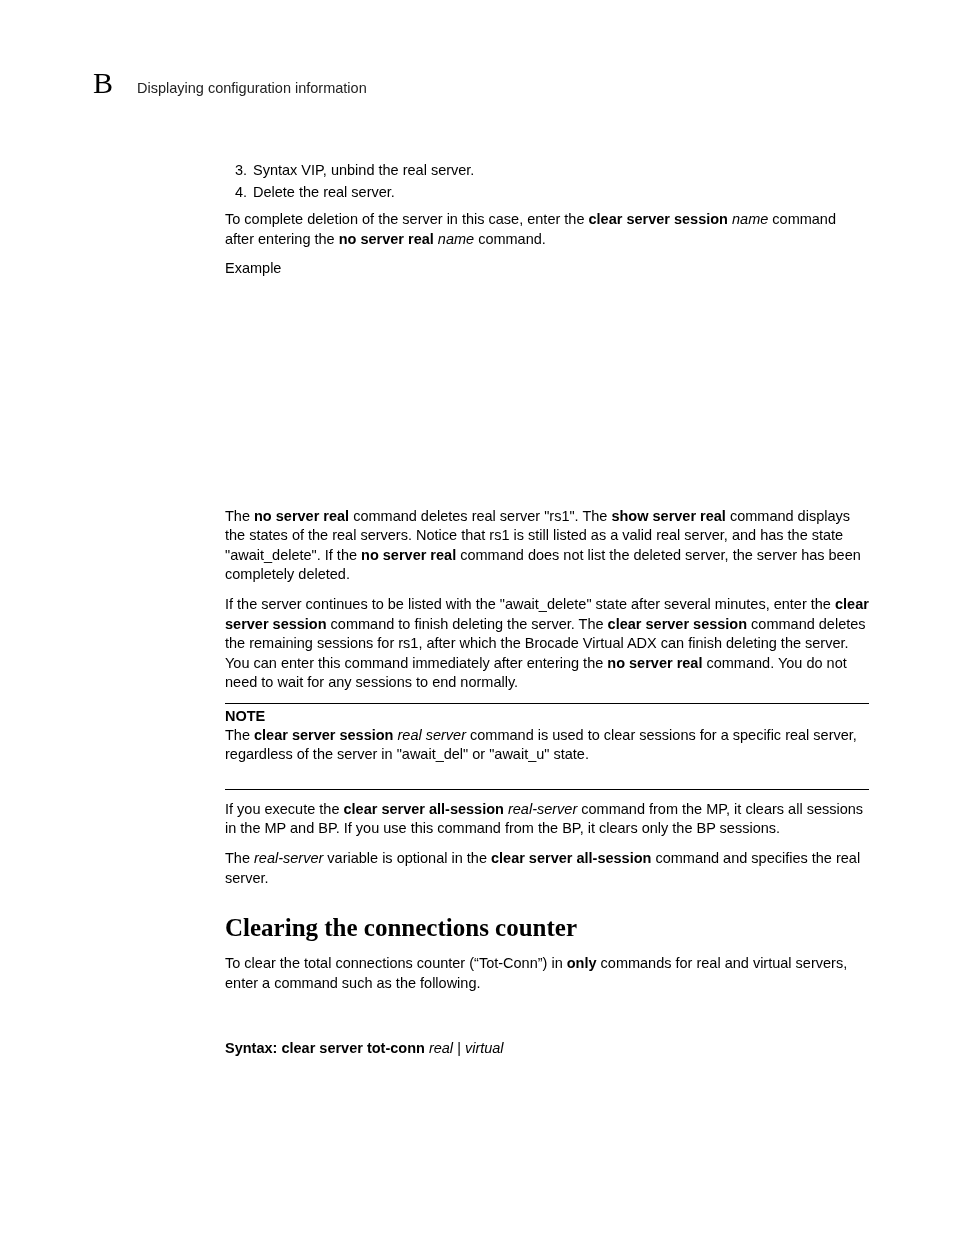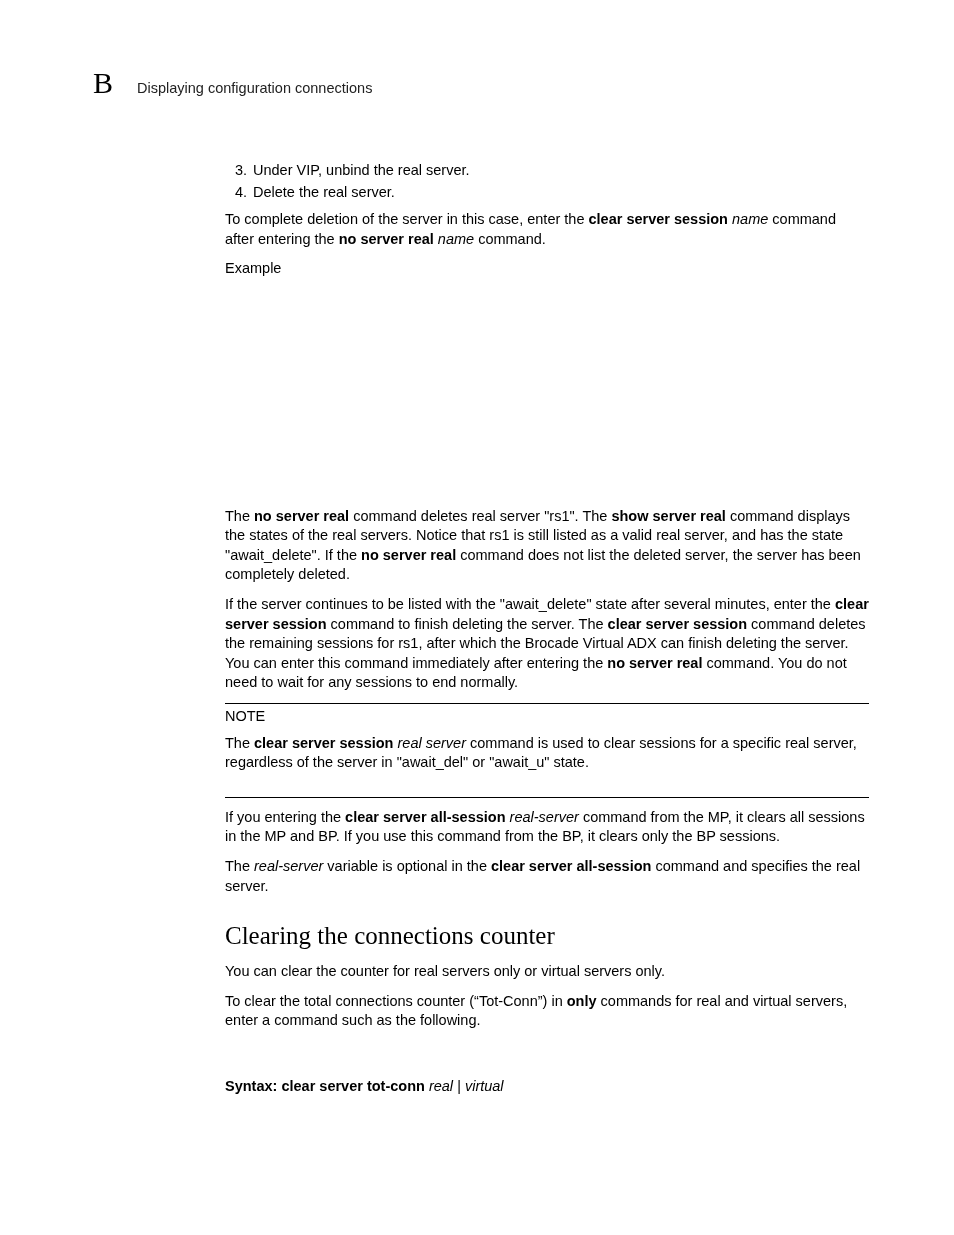--- a/index.html
+++ b/index.html
@@ -51,45 +51,45 @@
   .gap-block { height: 218px; }
   .note-rule-top {
     border-top: 1.5px solid #000;
     margin-top: 6px;
   }
   .note-rule-bottom {
     border-bottom: 1px solid #000;
     margin-bottom: 10px;
   }
   .note-heading {
-    font-weight: 400;
+    font-weight: 700;
     margin-top: 4px;
-    margin-bottom: 10px;
+    margin-bottom: 2px;
   }
   h2.section-heading {
     font-family: Georgia, 'Times New Roman', serif;
-    font-weight: 400;
+    font-weight: 700;
     font-size: 25px;
     margin: 26px 0 12px 0;
   }
   .syntax-line { margin-top: 46px; }
 </style>
 </head>
 <body>
 
 <div class="page">
   <div class="header">
     <span class="appendix-letter">B</span>
-    <span class="header-title">Displaying configuration connections</span>
+    <span class="header-title">Displaying configuration information</span>
   </div>
 
   <div class="content">
 
     <ol class="steps" start="3">
-      <li>Under VIP, unbind the real server.</li>
+      <li>Syntax VIP, unbind the real server.</li>
       <li>Delete the real server.</li>
     </ol>
 
     <p>
       <span>To complete deletion of the server in this case, enter the </span><span class="bold">clear server session</span><span class="italic"> name</span><span> command after entering the </span><span class="bold">no server real</span><span class="italic"> name</span><span> command.</span>
     </p>
 
     <p class="example-label">Example</p>
 
     <div class="gap-block"></div>
@@ -103,30 +103,29 @@
     </p>
 
     <div class="note-rule-top">
       <div class="note-heading">NOTE</div>
       <p class="note-rule-bottom" style="padding-bottom:24px; margin-bottom:10px;">
         <span>The </span><span class="bold">clear server session</span><span class="italic"> real server</span><span> command is used to clear sessions for a specific real server, regardless of the server in "await_del" or "await_u" state.</span>
       </p>
     </div>
 
     <p>
-      <span>If you entering the </span><span class="bold">clear server all-session</span><span class="italic"> real-server</span><span> command from the MP, it clears all sessions in the MP and BP. If you use this command from the BP, it clears only the BP sessions.</span>
+      <span>If you execute the </span><span class="bold">clear server all-session</span><span class="italic"> real-server</span><span> command from the MP, it clears all sessions in the MP and BP. If you use this command from the BP, it clears only the BP sessions.</span>
     </p>
 
     <p>
       <span>The </span><span class="italic">real-server</span><span> variable is optional in the </span><span class="bold">clear server all-session</span><span> command and specifies the real server.</span>
     </p>
 
     <h2 class="section-heading">Clearing the connections counter</h2>
 
-    <p>You can clear the counter for real servers only or virtual servers only.</p>
 
     <p>
       <span>To clear the total connections counter (“Tot-Conn”) in </span><span class="bold">only</span><span> commands for real and virtual servers, enter a command such as the following.</span>
     </p>
 
     <p class="syntax-line">
       <span class="bold">Syntax:   </span><span class="bold">clear server tot-conn</span><span class="italic"> real | virtual</span>
     </p>
 
   </div>

